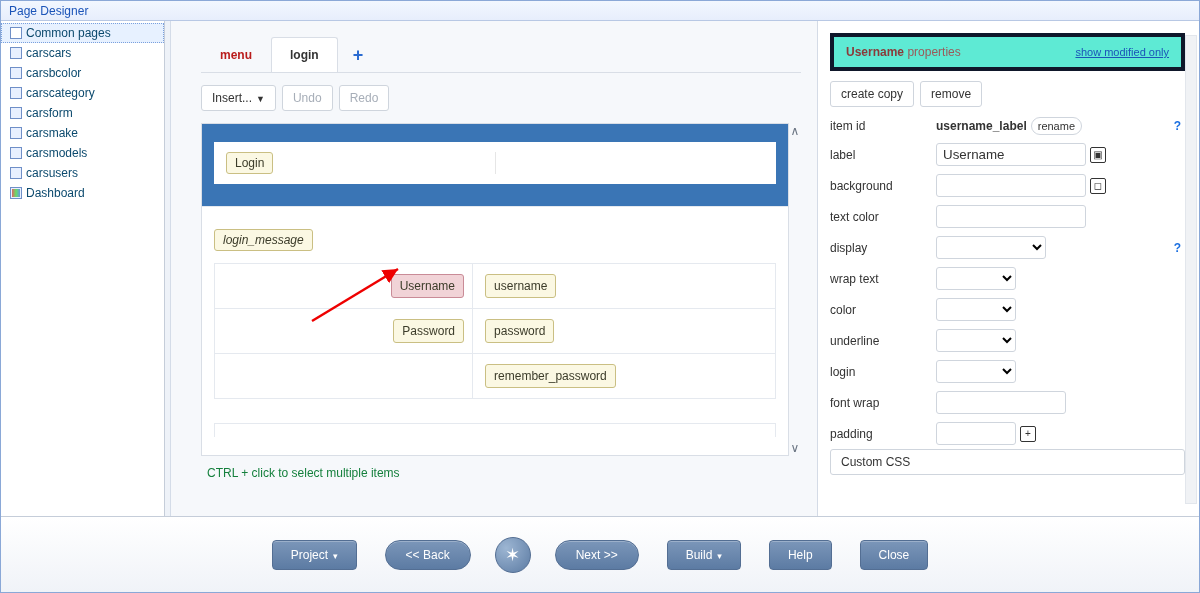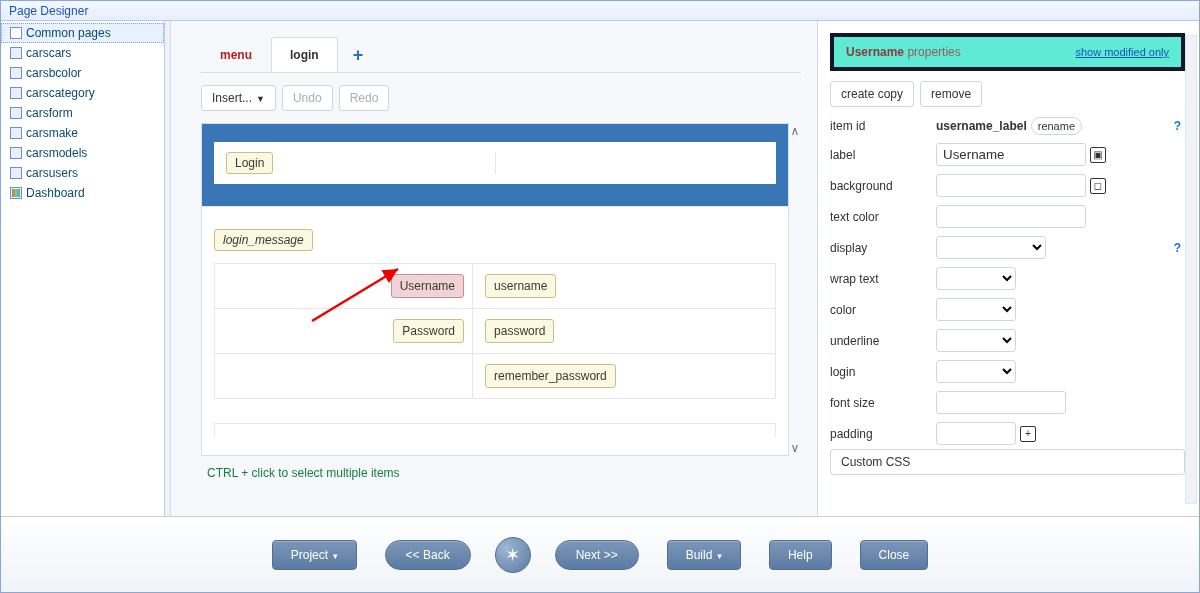--- a/index.html
+++ b/index.html
@@ -269,21 +269,21 @@
           <select><option></option></select>
         </div>
     </div>
     <div class="props-row">
       <div class="pl">login</div>
       <div class="pv">
           <select><option></option></select>
         </div>
     </div>
     <div class="props-row">
-      <div class="pl">font size</div>
+      <div class="pl">font wrap</div>
       <div class="pv">
           <input type="text" style="width: 130px;">
         </div>
     </div>
     <div class="props-row">
       <div class="pl">padding</div>
       <div class="pv">
         <input type="text" style="width: 80px;">
         <span class="icon-sq">+</span>
       </div>

